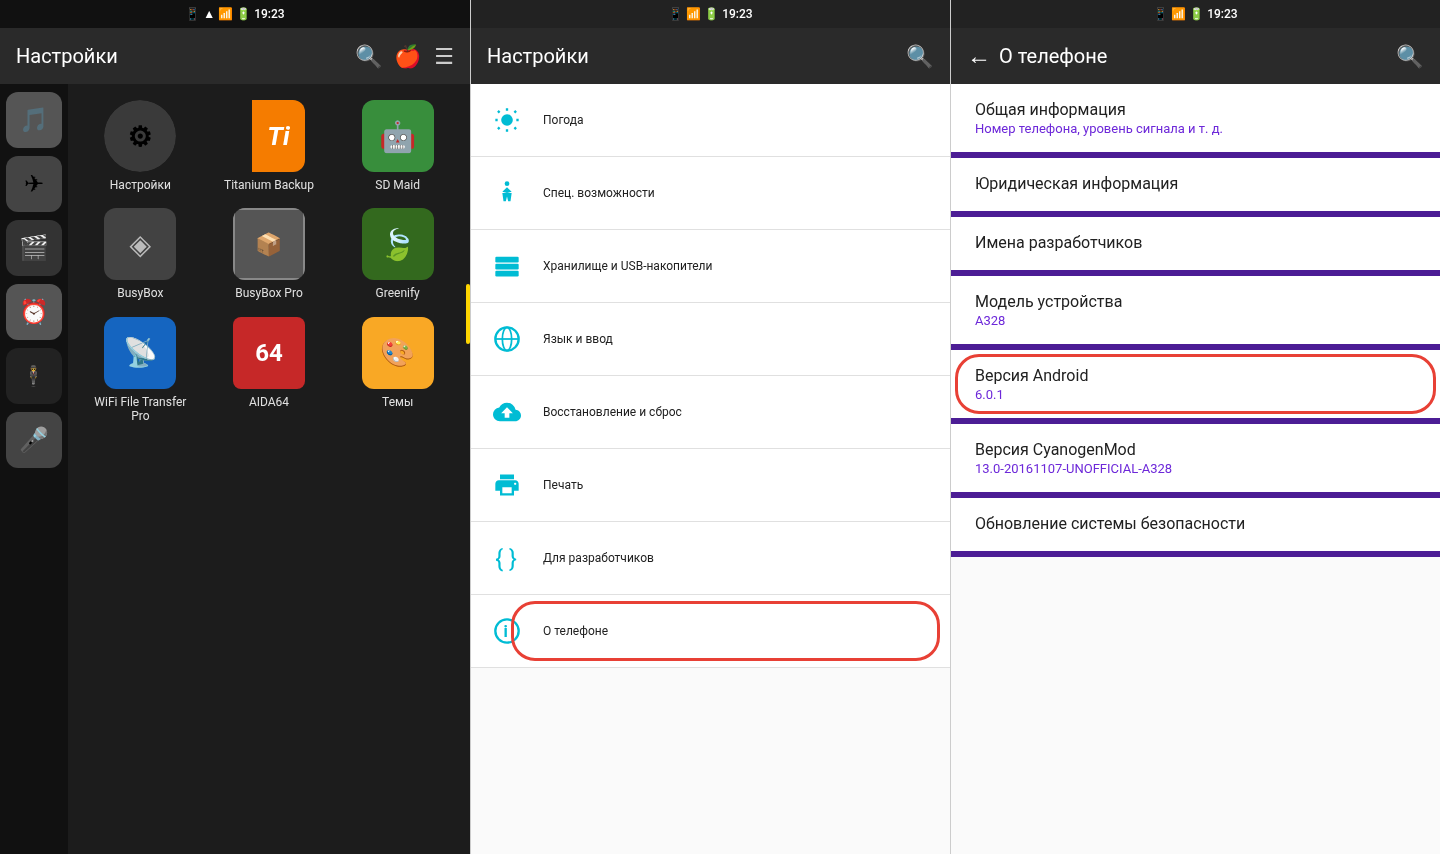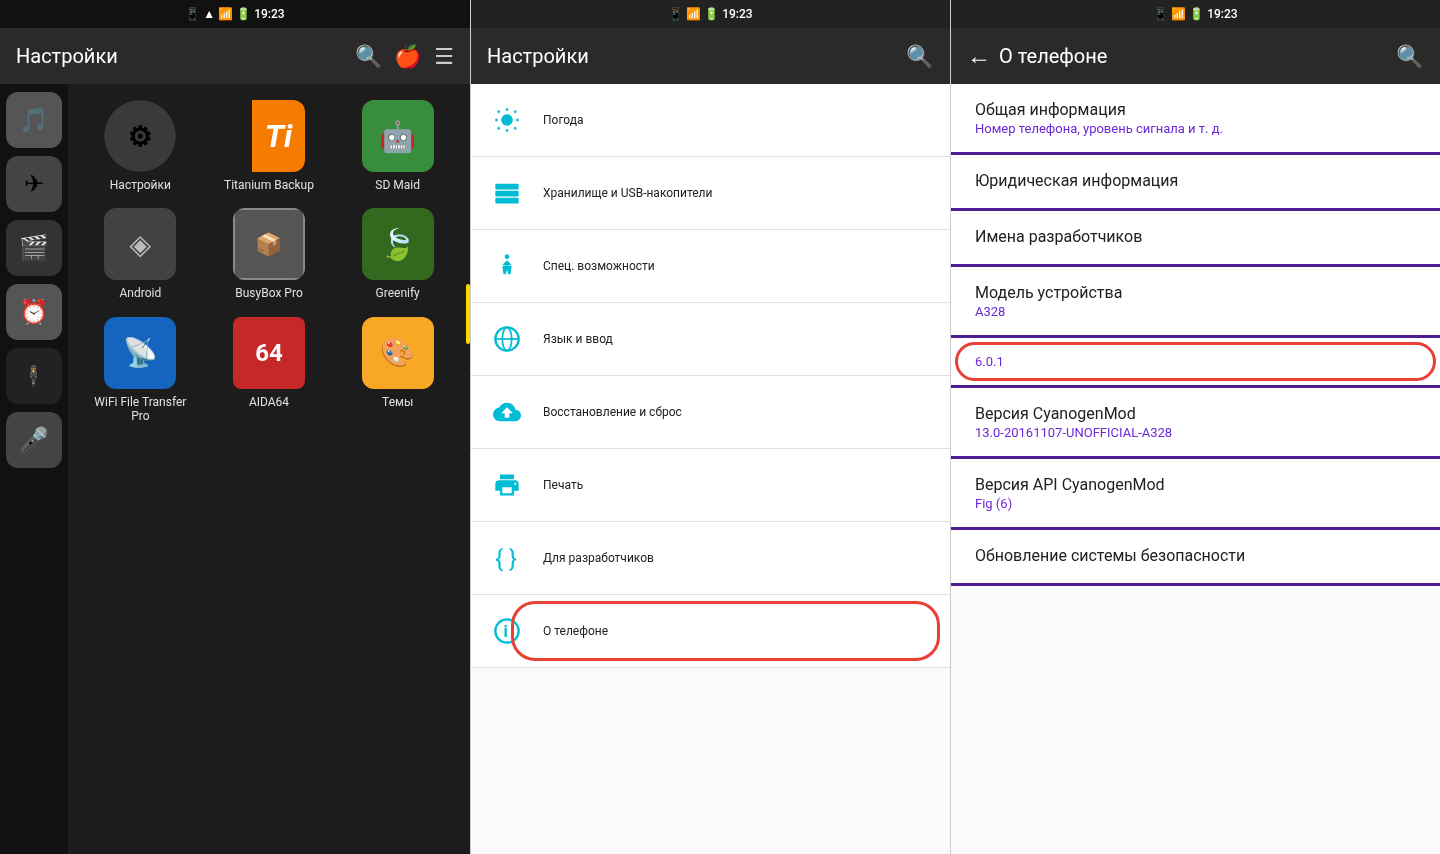--- a/index.html
+++ b/index.html
@@ -219,21 +219,21 @@
     }
 
     .about-list {
       flex: 1;
       overflow-y: auto;
       background: #fafafa;
     }
 
     .about-item {
       padding: 16px 24px;
-      border-bottom: 3px solid #4c1d95;
+      border-bottom: 6px solid #4c1d95;
       background: white;
       cursor: pointer;
     }
 
     .about-item-title {
       font-size: 16px;
       color: #212121;
       margin-bottom: 2px;
     }
 
@@ -329,37 +329,37 @@
           <div class="app-icon-circle" style="background:#3a3a3a; width:72px; height:72px;">
             <span style="font-size:28px;">⚙</span>
           </div>
           <div class="annotation-circle" style="top:-4px;left:-4px;right:-4px;bottom:-4px;border-radius:50%;"></div>
         </div>
         <span class="app-label">Настройки</span>
       </div>
 
       <div class="app-item">
         <div class="app-icon-wrapper" style="border-radius:12px;">
-          <div style="background:#f57c00; width:83px; height:72px; display:flex; align-items:center; justify-content:center; font-size:32px; font-weight:bold; color:white; font-style:italic;margin-left:19px;">Ti</div>
+          <div style="background:#f57c00; width:83px; height:72px; display:flex; align-items:center; justify-content:center; font-size:26px; font-weight:bold; color:white; font-style:italic;margin-left:19px;">Ti</div>
         </div>
         <span class="app-label">Titanium Backup</span>
       </div>
 
       <div class="app-item">
         <div class="app-icon-wrapper" style="border-radius:12px;">
           <div style="background:#388e3c; width:72px; height:72px; display:flex; align-items:center; justify-content:center; font-size:30px;">🤖</div>
         </div>
         <span class="app-label">SD Maid</span>
       </div>
 
       <div class="app-item">
         <div class="app-icon-wrapper" style="border-radius:12px;">
           <div style="background:#424242; width:72px; height:72px; display:flex; align-items:center; justify-content:center; font-size:28px; color:#bbb;">◈</div>
         </div>
-        <span class="app-label">Android</span>
+        <span class="app-label">BusyBox</span>
       </div>
 
       <div class="app-item">
         <div class="app-icon-wrapper" style="border-radius:12px;">
           <div style="background:#555; width:72px; height:72px; display:flex; align-items:center; justify-content:center; font-size:22px; color:#ddd; border: 2px solid #888;">📦</div>
         </div>
         <span class="app-label">BusyBox Pro</span>
       </div>
 
       <div class="app-item">
@@ -419,36 +419,36 @@
             <circle cx="12" cy="12" r="5" fill="#00bcd4"></circle>
             <path d="M12 2v2M12 20v2M2 12h2M20 12h2M4.22 4.22l1.42 1.42M18.36 18.36l1.42 1.42M4.22 19.78l1.42-1.42M18.36 5.64l1.42-1.42" stroke="#00bcd4" stroke-width="2"></path>
           </svg>
       </div>
       <span class="settings-item-text">Погода</span>
     </div>
 
     <div class="settings-item">
       <div class="settings-item-icon">
         <svg width="28" height="28" viewBox="0 0 24 24">
+            <circle cx="12" cy="4" r="2" fill="#00bcd4"></circle>
+            <path d="M12 7l-4 4 4 1 4-1-4-4zm-4 5l1 7h2l1-4 1 4h2l1-7" fill="#00bcd4"></path>
+          </svg>
+      </div>
+      <span class="settings-item-text">Спец. возможности</span>
+    </div>
+
+    <div class="settings-item">
+      <div class="settings-item-icon">
+        <svg width="28" height="28" viewBox="0 0 24 24">
             <rect x="2" y="4" width="20" height="5" rx="1" fill="#00bcd4"></rect>
             <rect x="2" y="10" width="20" height="5" rx="1" fill="#00bcd4"></rect>
             <rect x="2" y="16" width="20" height="5" rx="1" fill="#00bcd4"></rect>
           </svg>
       </div>
       <span class="settings-item-text">Хранилище и USB-накопители</span>
-    </div>
-
-    <div class="settings-item">
-      <div class="settings-item-icon">
-        <svg width="28" height="28" viewBox="0 0 24 24">
-            <circle cx="12" cy="4" r="2" fill="#00bcd4"></circle>
-            <path d="M12 7l-4 4 4 1 4-1-4-4zm-4 5l1 7h2l1-4 1 4h2l1-7" fill="#00bcd4"></path>
-          </svg>
-      </div>
-      <span class="settings-item-text">Спец. возможности</span>
     </div>
 
     <div class="settings-item">
       <div class="settings-item-icon">
         <svg width="28" height="28" viewBox="0 0 24 24">
             <circle cx="12" cy="12" r="10" stroke="#00bcd4" stroke-width="2" fill="none"></circle>
             <ellipse cx="12" cy="12" rx="4" ry="10" stroke="#00bcd4" stroke-width="1.5" fill="none"></ellipse>
             <line x1="2" y1="12" x2="22" y2="12" stroke="#00bcd4" stroke-width="1.5"></line>
           </svg>
       </div>
@@ -528,33 +528,30 @@
     <div class="about-item">
       <div class="about-item-title">Имена разработчиков</div>
     </div>
 
     <div class="about-item">
       <div class="about-item-title">Модель устройства</div>
       <div class="about-item-subtitle">A328</div>
     </div>
 
     <div class="about-item about-item-android" style="position:relative;">
+      <div class="about-item-title">Версия Android</div>
       <div class="about-item-subtitle">6.0.1</div>
 
       <div style="position:absolute; top:4px; left:4px; right:4px; bottom:4px; border:3px solid #e84035; border-radius:24px; pointer-events:none;"></div>
     </div>
 
     <div class="about-item">
       <div class="about-item-title">Версия CyanogenMod</div>
       <div class="about-item-subtitle">13.0-20161107-UNOFFICIAL-A328</div>
     </div>
 
-    <div class="about-item">
-      <div class="about-item-title">Версия API CyanogenMod</div>
-      <div class="about-item-subtitle">Fig (6)</div>
-    </div>
 
     <div class="about-item">
       <div class="about-item-title">Обновление системы безопасности</div>
     </div>
 
   </div>
 </div>
 
 </body></html>

